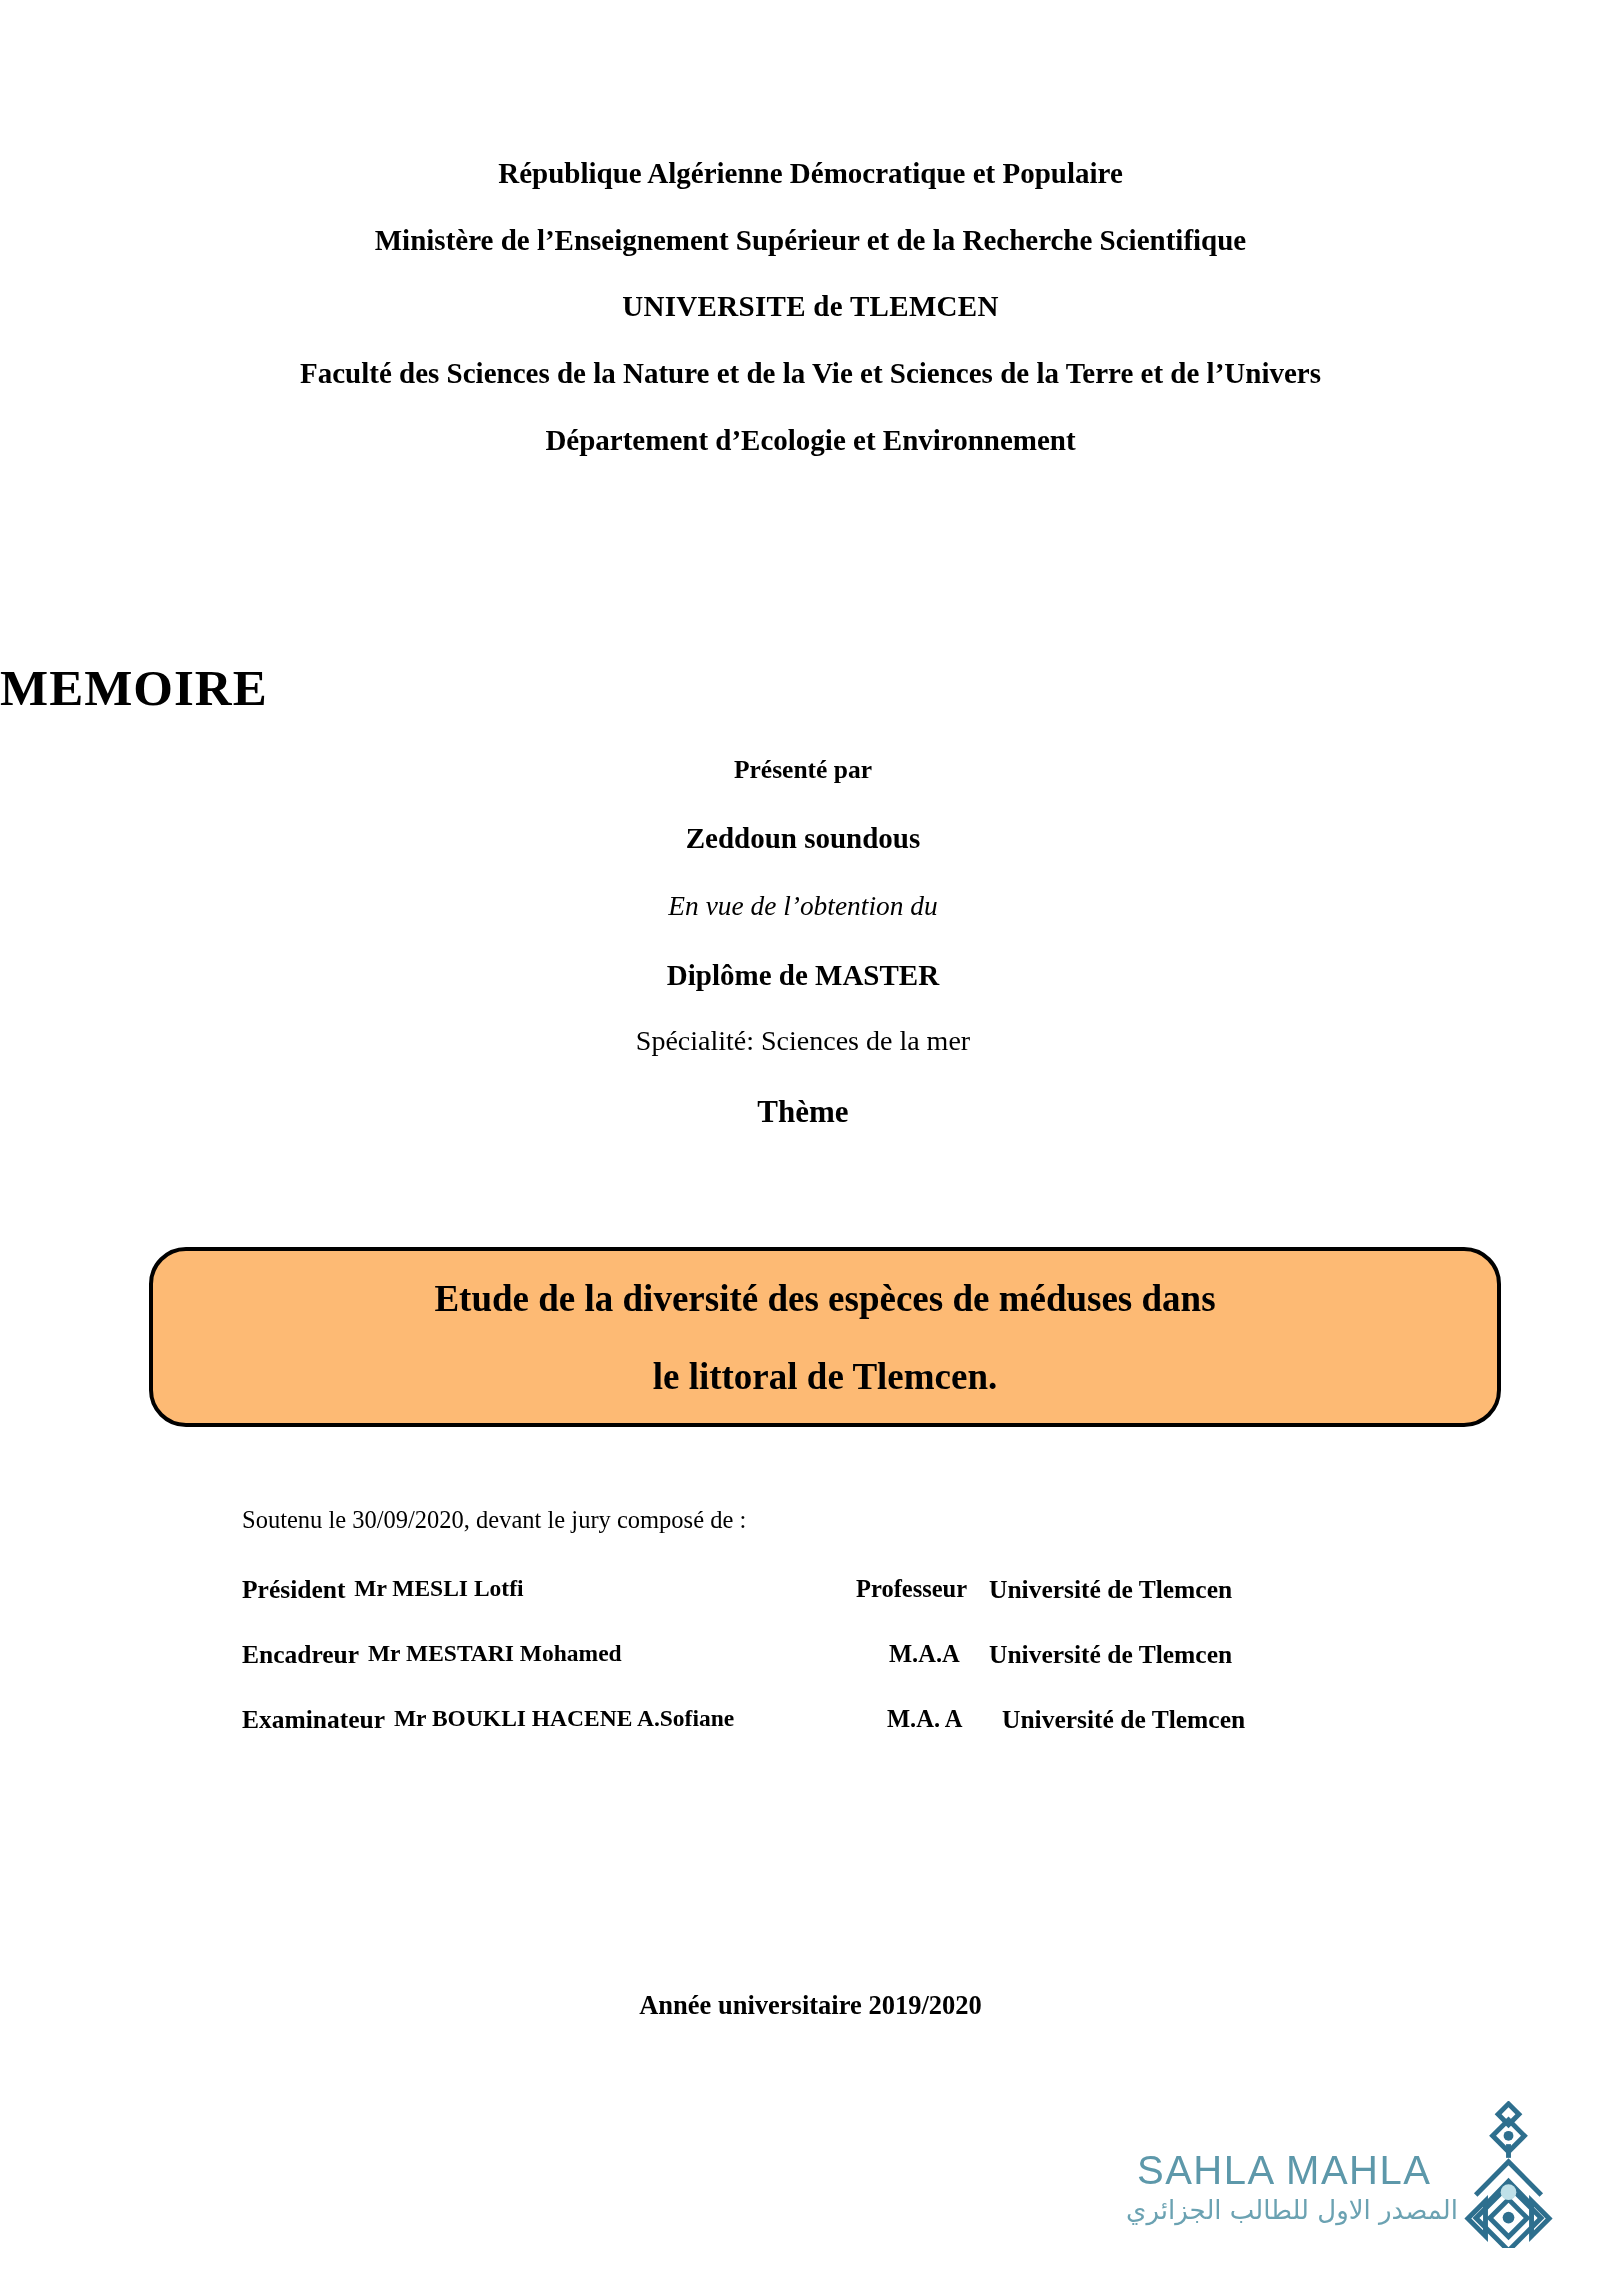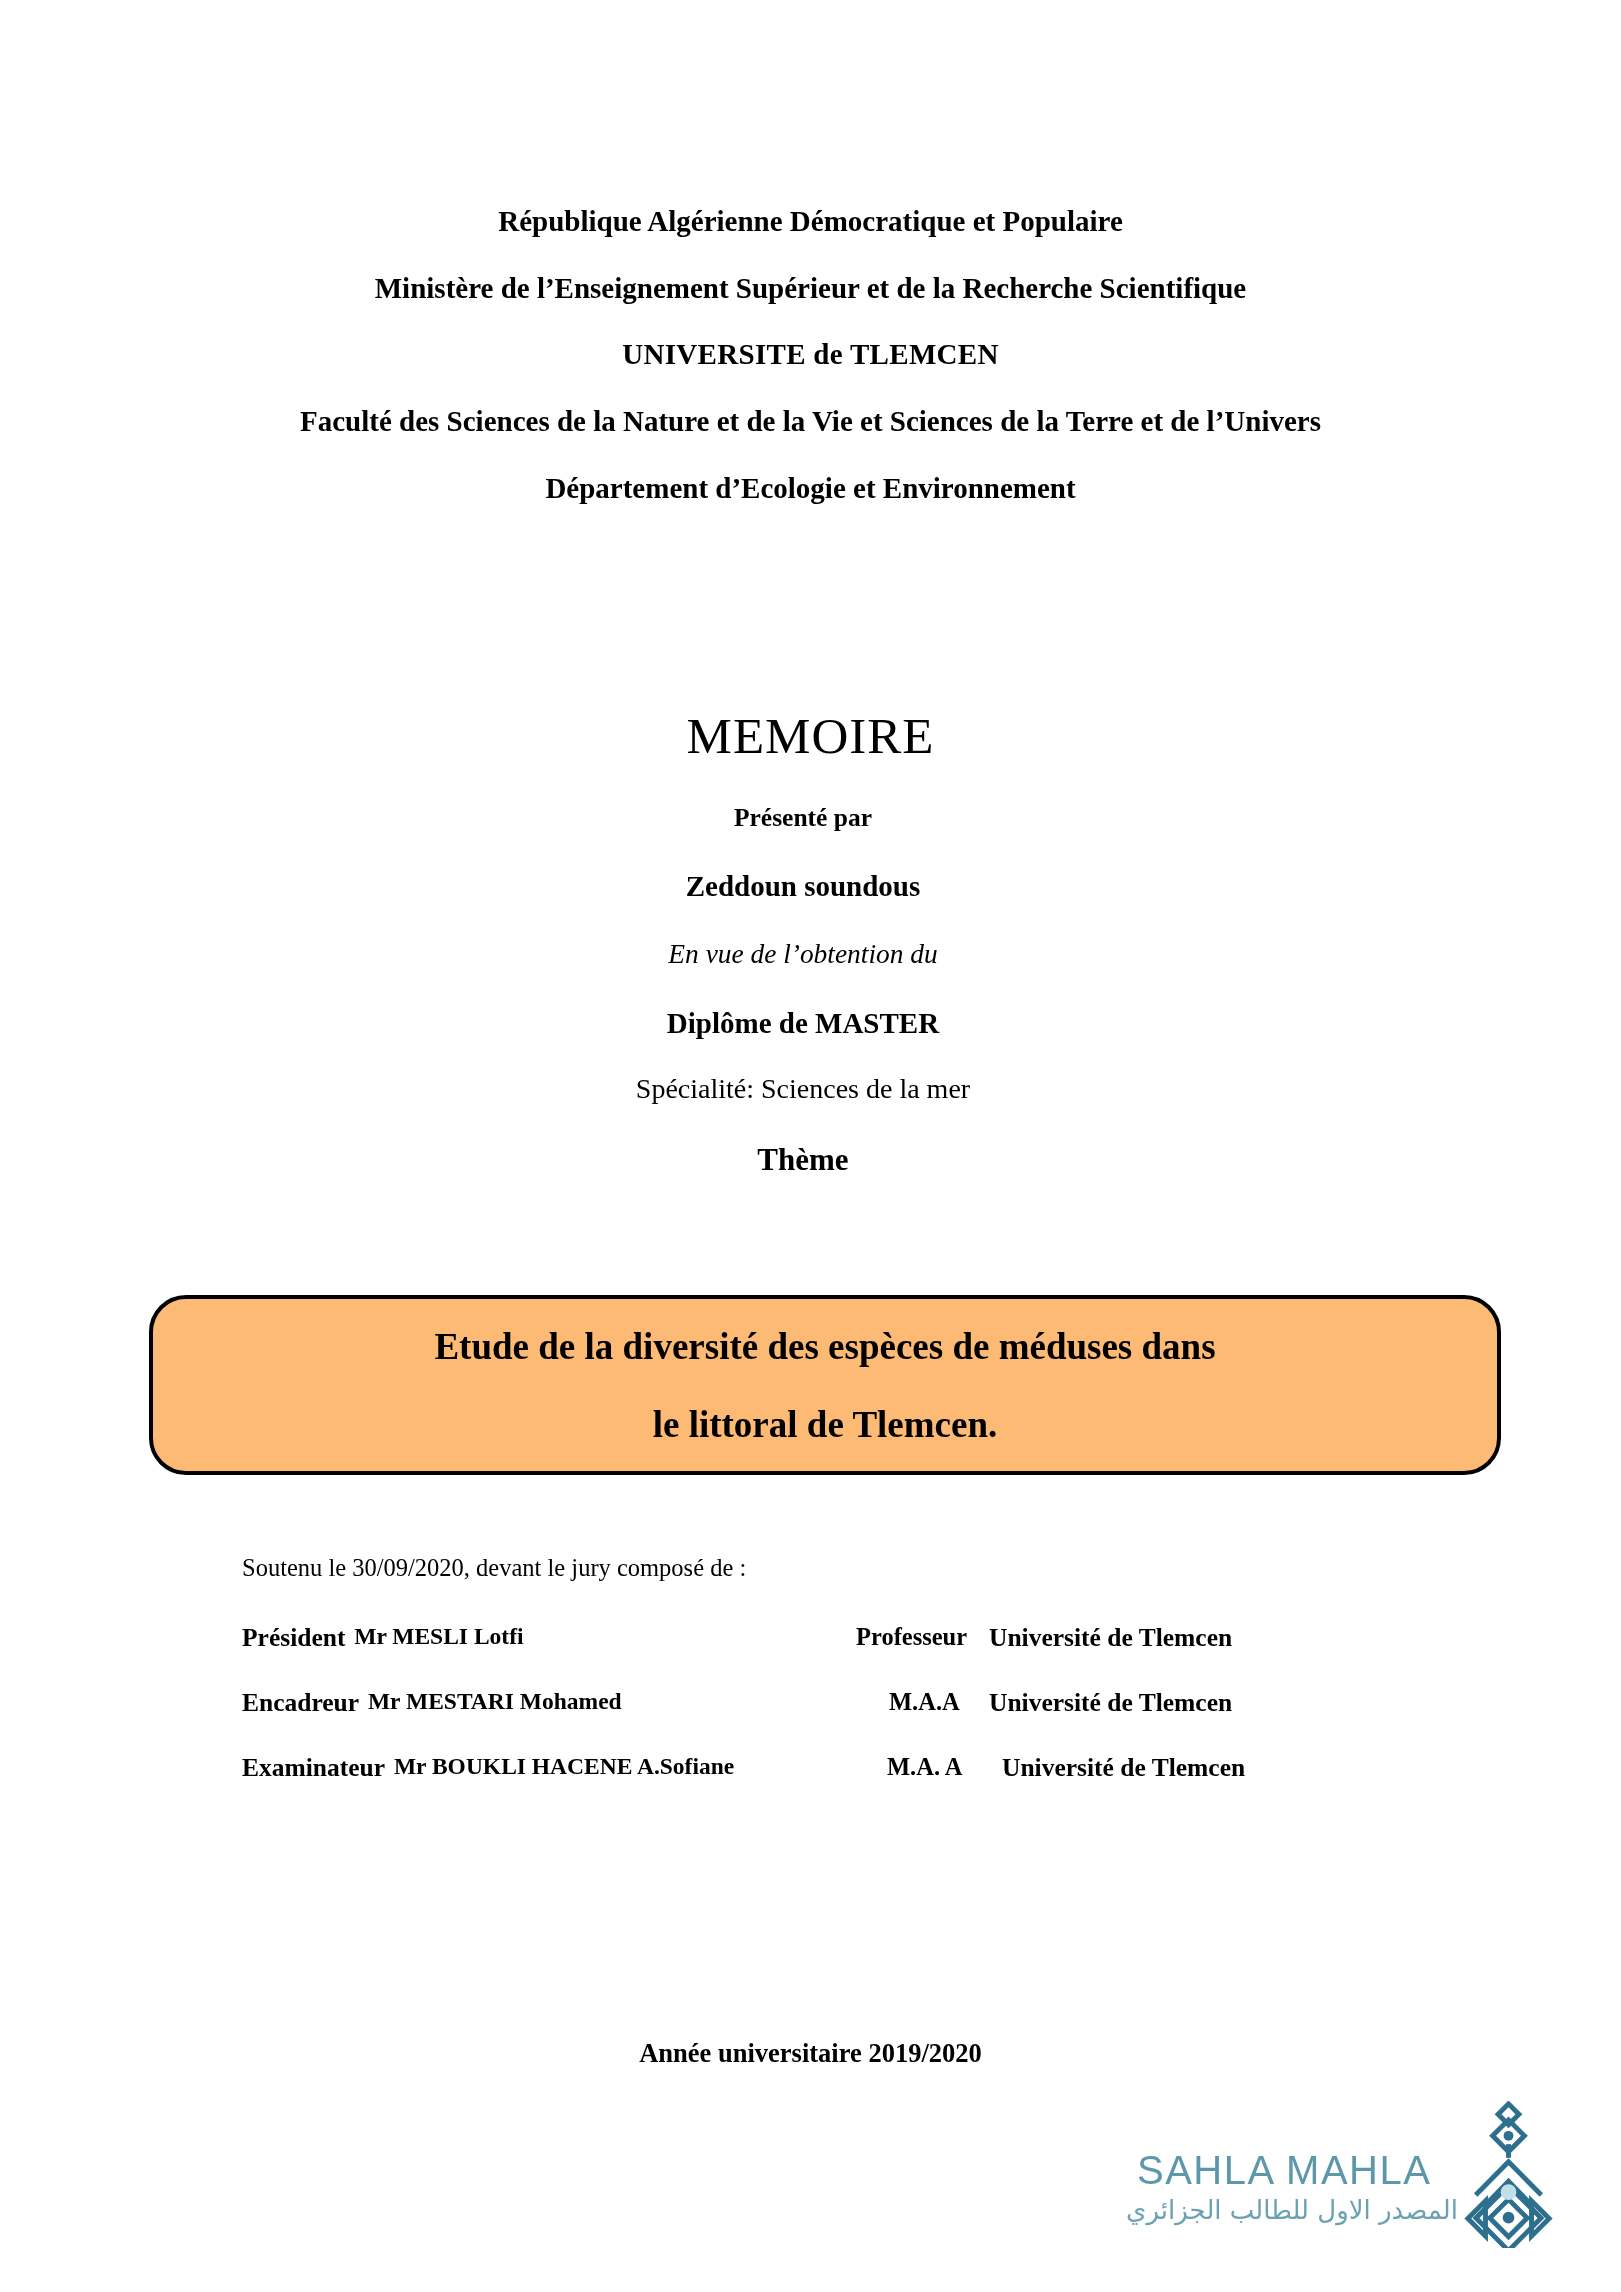--- a/index.html
+++ b/index.html
@@ -13,21 +13,20 @@
     position: relative;
     font-family: "Liberation Serif", "DejaVu Serif", serif;
     color: #000000;
     overflow: hidden;
   }
 
   .page {
     position: absolute;
     inset: 0;
     padding: 16px;
-    margin-top: 48px;
   }
 
   .line {
     text-align: center;
     font-weight: bold;
     line-height: 1.30;
   }
 
   
   #header-block { position: absolute; top: 155px; left: 169px; right: 169px; }
@@ -35,23 +34,22 @@
   #l-republique { font-size: 29px; }
   #l-ministere   { font-size: 29px; }
   #l-universite  { font-size: 29px; letter-spacing: 0.3px; }
   #l-faculte     { font-size: 29px; }
   #l-departement { font-size: 29px; }
 
   
   #memoire {
     position: absolute;
     top: 659px; left: 0; right: 0;
-    text-align: center;
     font-size: 51px;
-    font-weight: normal;
+    font-weight: bold;
     letter-spacing: 1px;
   }
 
   
   #mid-block { position: absolute; top: 755px; left: 169px; right: 184px; }
   #mid-block > div { text-align: center; }
   #l-presente   { font-size: 25.5px; font-weight: bold; margin-bottom: 37px; }
   #l-author     { font-size: 29px; font-weight: bold; margin-bottom: 36px; }
   #l-envue      { font-size: 27.4px; font-style: italic; font-weight: normal; margin-bottom: 37px; }
   #l-diplome    { font-size: 29px; font-weight: bold; margin-bottom: 33px; }

